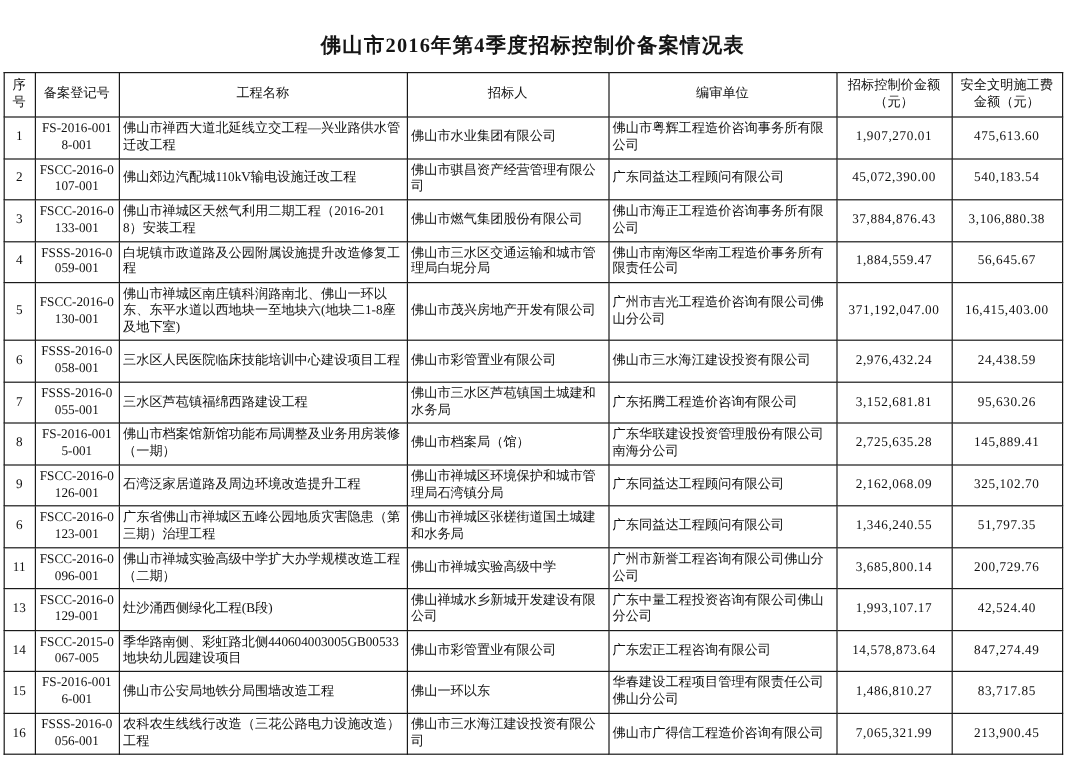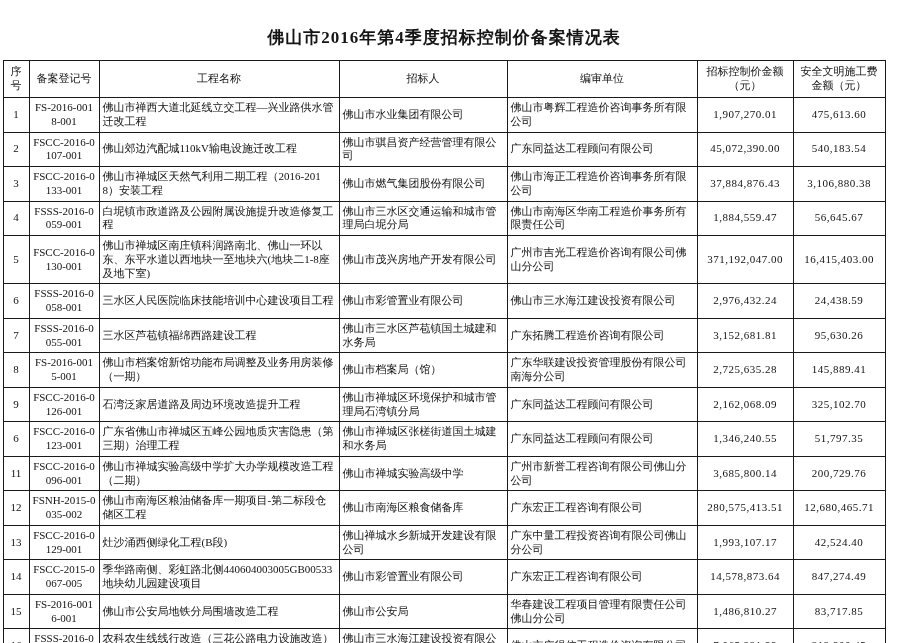--- a/index.html
+++ b/index.html
@@ -182,29 +182,20 @@
         <tr>
           <td class="c-center">11</td>
           <td class="c-center">FSCC-2016-0096-001</td>
           <td class="c-left">佛山市禅城实验高级中学扩大办学规模改造工程（二期）</td>
           <td class="c-left">佛山市禅城实验高级中学</td>
           <td class="c-left">广州市新誉工程咨询有限公司佛山分公司</td>
           <td class="c-center amt">3,685,800.14</td>
           <td class="c-center amt">200,729.76</td>
         </tr>
         <tr>
-          <td class="c-center">12</td>
-          <td class="c-center">FSNH-2015-0035-002</td>
-          <td class="c-left">佛山市南海区粮油储备库一期项目-第二标段仓储区工程</td>
-          <td class="c-left">佛山市南海区粮食储备库</td>
-          <td class="c-left">广东宏正工程咨询有限公司</td>
-          <td class="c-center amt">280,575,413.51</td>
-          <td class="c-center amt">12,680,465.71</td>
-        </tr>
-        <tr>
           <td class="c-center">13</td>
           <td class="c-center">FSCC-2016-0129-001</td>
           <td class="c-left">灶沙涌西侧绿化工程(B段)</td>
           <td class="c-left">佛山禅城水乡新城开发建设有限公司</td>
           <td class="c-left">广东中量工程投资咨询有限公司佛山分公司</td>
           <td class="c-center amt">1,993,107.17</td>
           <td class="c-center amt">42,524.40</td>
         </tr>
         <tr>
           <td class="c-center">14</td>
@@ -212,21 +203,21 @@
           <td class="c-left">季华路南侧、彩虹路北侧440604003005GB00533地块幼儿园建设项目</td>
           <td class="c-left">佛山市彩管置业有限公司</td>
           <td class="c-left">广东宏正工程咨询有限公司</td>
           <td class="c-center amt">14,578,873.64</td>
           <td class="c-center amt">847,274.49</td>
         </tr>
         <tr>
           <td class="c-center">15</td>
           <td class="c-center">FS-2016-0016-001</td>
           <td class="c-left">佛山市公安局地铁分局围墙改造工程</td>
-          <td class="c-left">佛山市公安局</td>
+          <td class="c-left">佛山一环以东</td>
           <td class="c-left">华春建设工程项目管理有限责任公司佛山分公司</td>
           <td class="c-center amt">1,486,810.27</td>
           <td class="c-center amt">83,717.85</td>
         </tr>
         <tr>
           <td class="c-center">16</td>
           <td class="c-center">FSSS-2016-0056-001</td>
           <td class="c-left">农科农生线线行改造（三花公路电力设施改造）工程</td>
           <td class="c-left">佛山市三水海江建设投资有限公司</td>
           <td class="c-left">佛山市广得信工程造价咨询有限公司</td>

